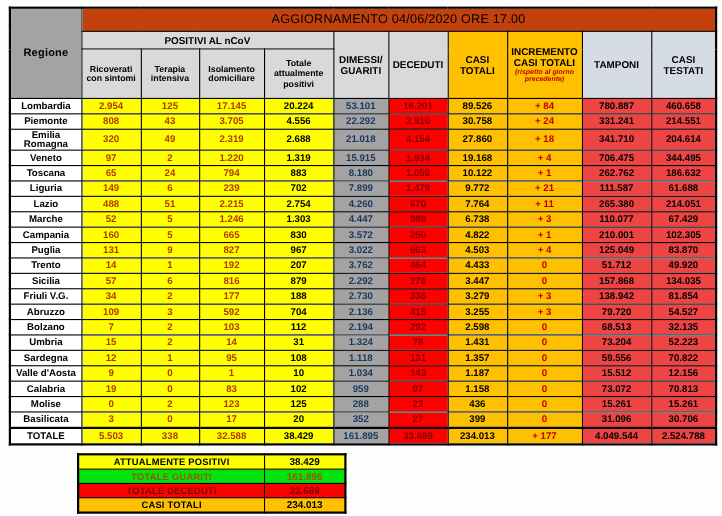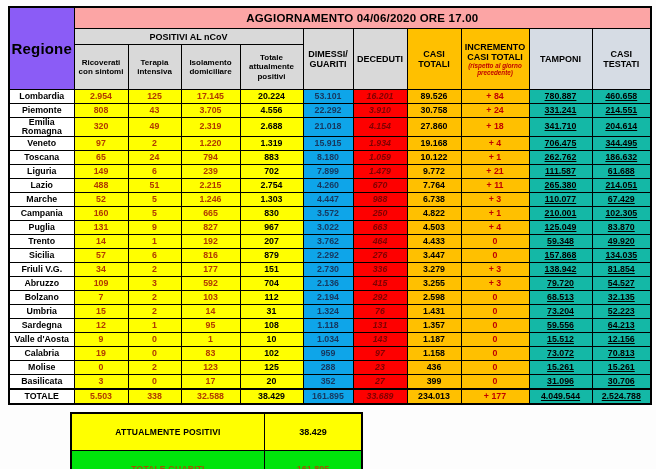--- a/index.html
+++ b/index.html
@@ -10,46 +10,46 @@
   }
   table{border-collapse:collapse;table-layout:fixed;}
   .main{
     position:absolute;left:8px;top:6px;width:642px;
     border:2px solid #000;
   }
   .main th,.main td{
     border:1px solid #000;text-align:center;vertical-align:middle;
     padding:0 1px;overflow:hidden;
   }
-  .r-banner th{height:20px;font-size:11.5px;font-weight:bold;background:#fca5a5;letter-spacing:.2px;}
+  .r-banner th{height:20px;font-size:11.5px;font-weight:normal;background:#c2410c;letter-spacing:.2px;}
   .r-group th{height:15px;font-size:9px;font-weight:bold;background:#d9d9d9;}
   .r-sub th{height:44px;font-size:8px;font-weight:bold;background:#d9d9d9;line-height:1.15;}
-  th.h-regione{background:#8b5cf6;font-size:15px;font-weight:bold;}
+  th.h-regione{background:#a3a3a3;font-size:10px;font-weight:bold;}
   th.h-orange{background:#ffc000;}
   th.h-grayblue{background:#d6dce4;}
   .pre{white-space:pre-line;}
   .note{display:block;font-size:6.3px;font-style:italic;font-weight:bold;color:#c00000;line-height:1.1;margin-top:1px;}
   .main tbody td,.main tfoot td{height:13px;font-size:8.8px;font-weight:bold;line-height:1;}
   .c-region{background:#ffffff;color:#000;}
   .c-yellow{background:#ffff00;}
   .t-red{color:#b03a00;}
   .t-black{color:#000;}
-  .c-green{background:#0ea5e9;color:#17375e;}
-  .c-red{background:#fe0000;color:#7f0000;font-style:italic;}
+  .c-green{background:#a3a3a3;color:#17375e;}
+  .c-red{background:#fe0000;color:#7f0000;}
   .c-orange{background:#ffc000;color:#000;}
   .t-incr{color:#c00000;}
-  .c-gray{background:#14b8a6;color:#000;text-decoration:underline;}
+  .c-gray{background:#ef4444;color:#000;}
   .main tfoot td{border-top:2px solid #000;}
   .summary{
     position:absolute;left:70px;top:412px;width:240px;
     border:2px solid #000;
   }
   .summary td{
     border:1.5px solid #000;height:12px;text-align:center;vertical-align:middle;
-    font-weight:bold;padding:12px;
+    font-weight:bold;padding:0;
   }
   .summary .s-label{width:168px;font-size:8.5px;letter-spacing:.2px;}
   .summary .s-value{width:72px;font-size:9px;}
 </style>
 </head>
 <body>
 
 <div class="stage">
 
   <table class="main">
@@ -225,42 +225,42 @@
         <tr>
           <td class="c-region">Trento</td>
           <td class="c-yellow t-red">14</td>
           <td class="c-yellow t-red">1</td>
           <td class="c-yellow t-red">192</td>
           <td class="c-yellow t-black">207</td>
           <td class="c-green">3.762</td>
           <td class="c-red">464</td>
           <td class="c-orange t-black">4.433</td>
           <td class="c-orange t-incr">0</td>
-          <td class="c-gray">59.348</td>
+          <td class="c-gray">51.712</td>
           <td class="c-gray">49.920</td>
         </tr>
         <tr>
           <td class="c-region">Sicilia</td>
           <td class="c-yellow t-red">57</td>
           <td class="c-yellow t-red">6</td>
           <td class="c-yellow t-red">816</td>
           <td class="c-yellow t-black">879</td>
           <td class="c-green">2.292</td>
           <td class="c-red">276</td>
           <td class="c-orange t-black">3.447</td>
           <td class="c-orange t-incr">0</td>
           <td class="c-gray">157.868</td>
           <td class="c-gray">134.035</td>
         </tr>
         <tr>
           <td class="c-region">Friuli V.G.</td>
           <td class="c-yellow t-red">34</td>
           <td class="c-yellow t-red">2</td>
           <td class="c-yellow t-red">177</td>
-          <td class="c-yellow t-black">151</td>
+          <td class="c-yellow t-black">188</td>
           <td class="c-green">2.730</td>
           <td class="c-red">336</td>
           <td class="c-orange t-black">3.279</td>
           <td class="c-orange t-incr">+ 3</td>
           <td class="c-gray">138.942</td>
           <td class="c-gray">81.854</td>
         </tr>
         <tr>
           <td class="c-region">Abruzzo</td>
           <td class="c-yellow t-red">109</td>
@@ -304,21 +304,21 @@
           <td class="c-region">Sardegna</td>
           <td class="c-yellow t-red">12</td>
           <td class="c-yellow t-red">1</td>
           <td class="c-yellow t-red">95</td>
           <td class="c-yellow t-black">108</td>
           <td class="c-green">1.118</td>
           <td class="c-red">131</td>
           <td class="c-orange t-black">1.357</td>
           <td class="c-orange t-incr">0</td>
           <td class="c-gray">59.556</td>
-          <td class="c-gray">64.213</td>
+          <td class="c-gray">70.822</td>
         </tr>
         <tr>
           <td class="c-region">Valle d'Aosta</td>
           <td class="c-yellow t-red">9</td>
           <td class="c-yellow t-red">0</td>
           <td class="c-yellow t-red">1</td>
           <td class="c-yellow t-black">10</td>
           <td class="c-green">1.034</td>
           <td class="c-red">143</td>
           <td class="c-orange t-black">1.187</td>
@@ -387,19 +387,23 @@
     <tbody id="summary-rows">
         <tr>
           <td class="s-label" style="background: rgb(255, 255, 0); color: rgb(0, 0, 0);">ATTUALMENTE POSITIVI</td>
           <td class="s-value" style="background: rgb(255, 255, 0); color: rgb(0, 0, 0);">38.429</td>
         </tr>
         <tr>
           <td class="s-label" style="background: rgb(0, 228, 11); color: rgb(160, 84, 0);">TOTALE GUARITI</td>
           <td class="s-value" style="background: rgb(0, 228, 11); color: rgb(160, 84, 0);">161.895</td>
         </tr>
         <tr>
+          <td class="s-label" style="background: rgb(254, 0, 0); color: rgb(127, 0, 0);">TOTALE DECEDUTI</td>
+          <td class="s-value" style="background: rgb(254, 0, 0); color: rgb(127, 0, 0);">33.689</td>
+        </tr>
+        <tr>
           <td class="s-label" style="background: rgb(255, 192, 0); color: rgb(0, 0, 0);">CASI TOTALI</td>
           <td class="s-value" style="background: rgb(255, 192, 0); color: rgb(0, 0, 0);">234.013</td>
         </tr>
       </tbody>
   </table>
 
 </div>
 
 </body></html>

